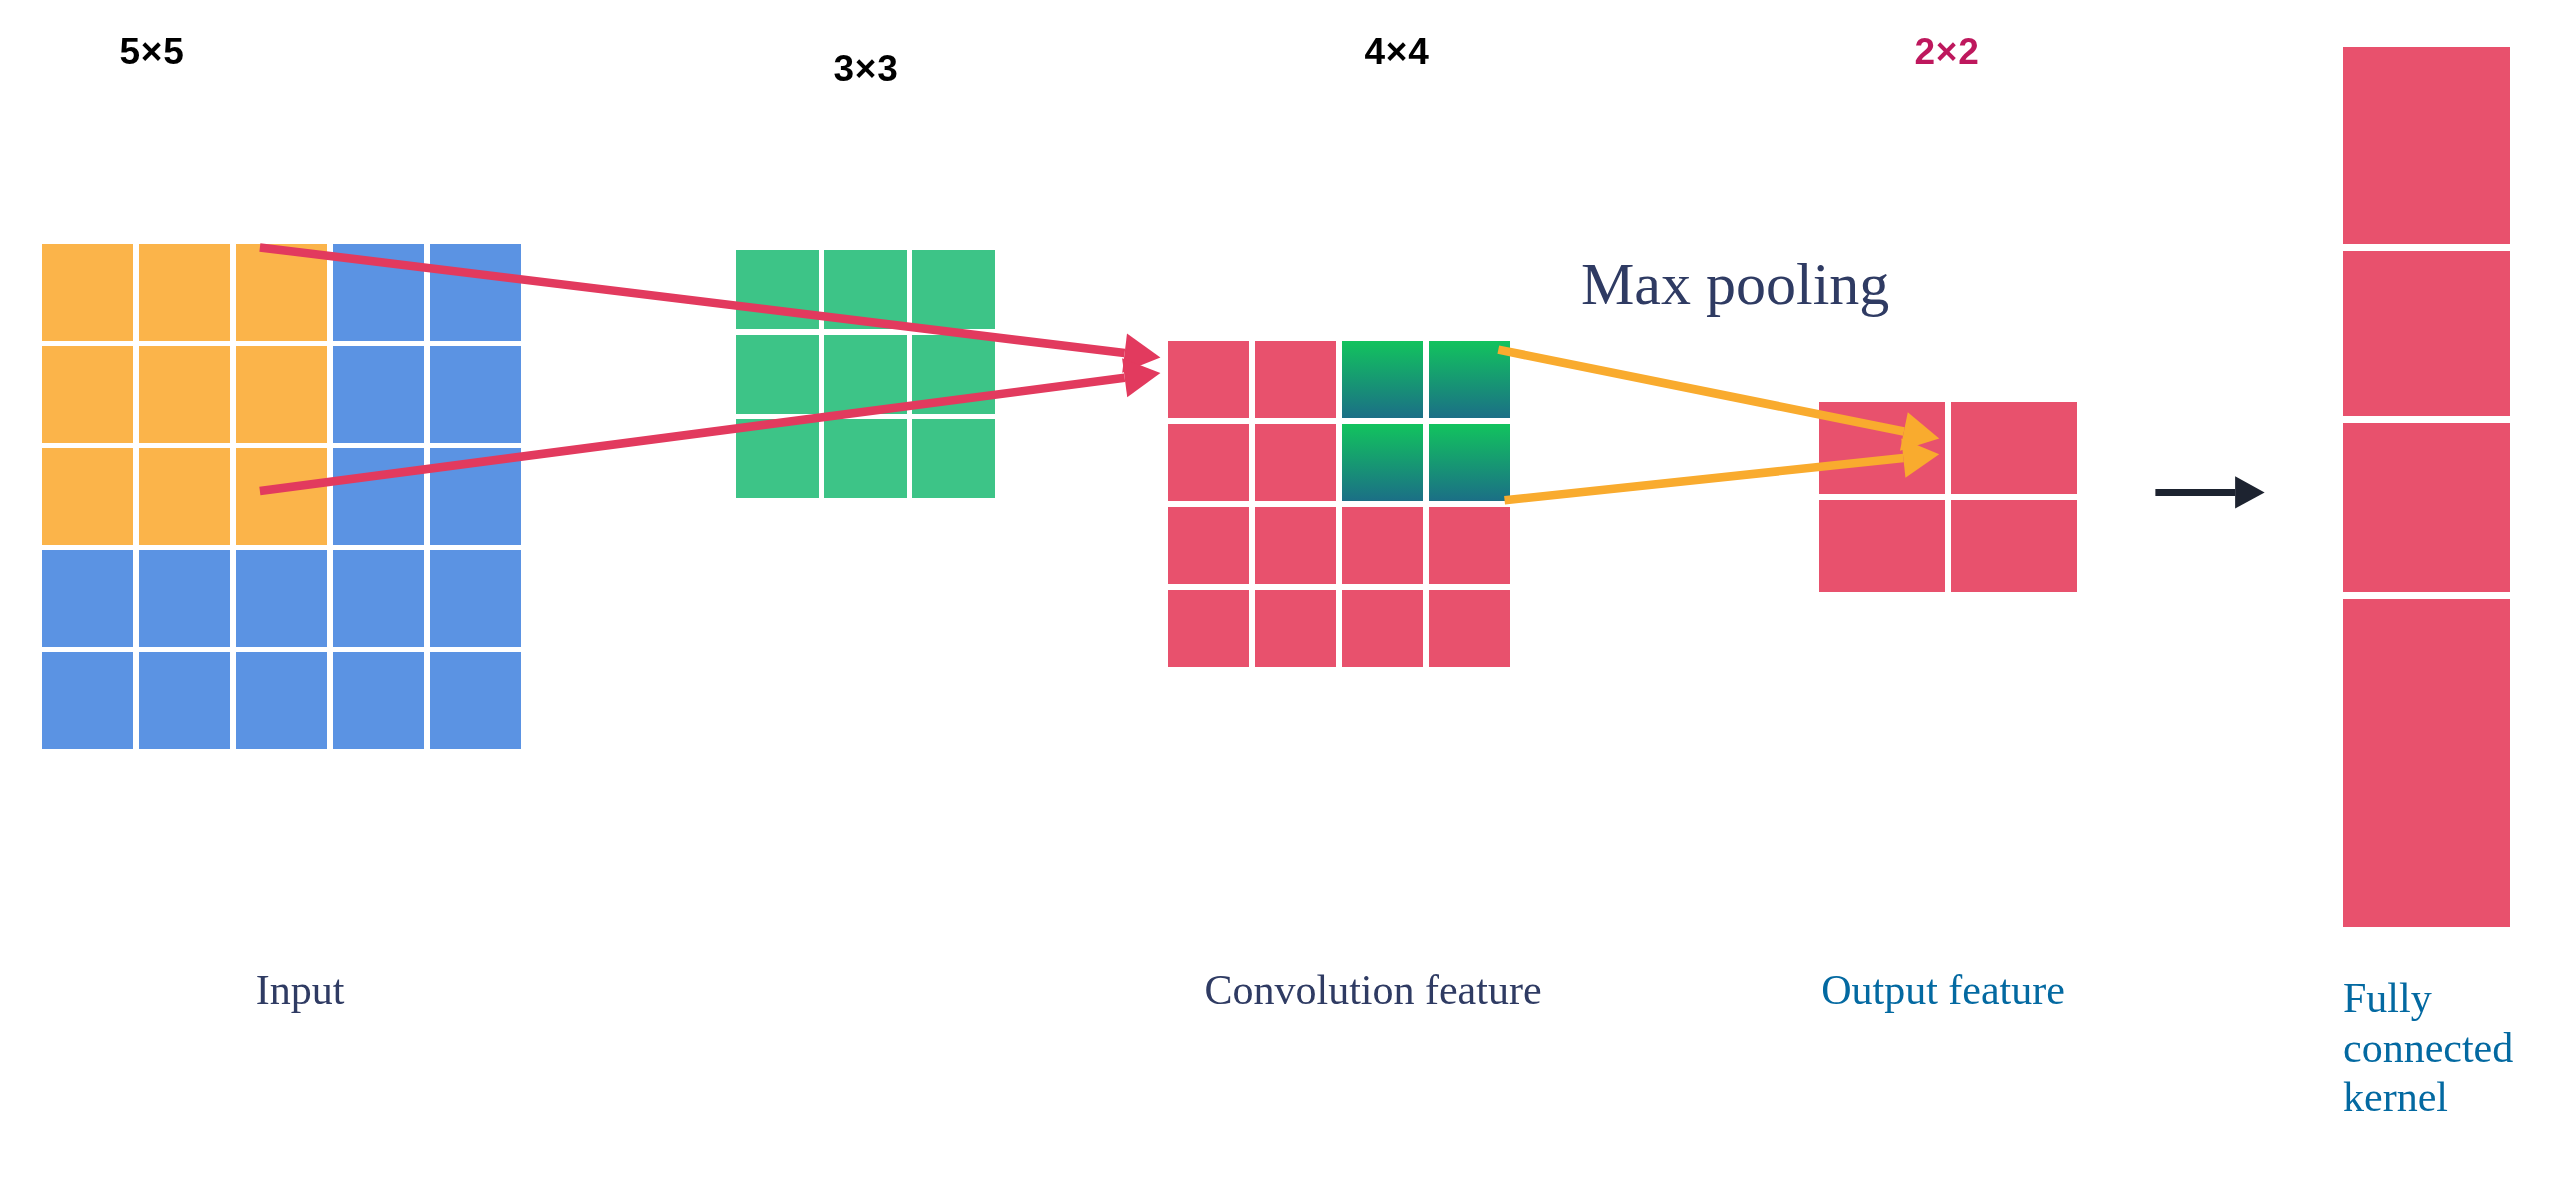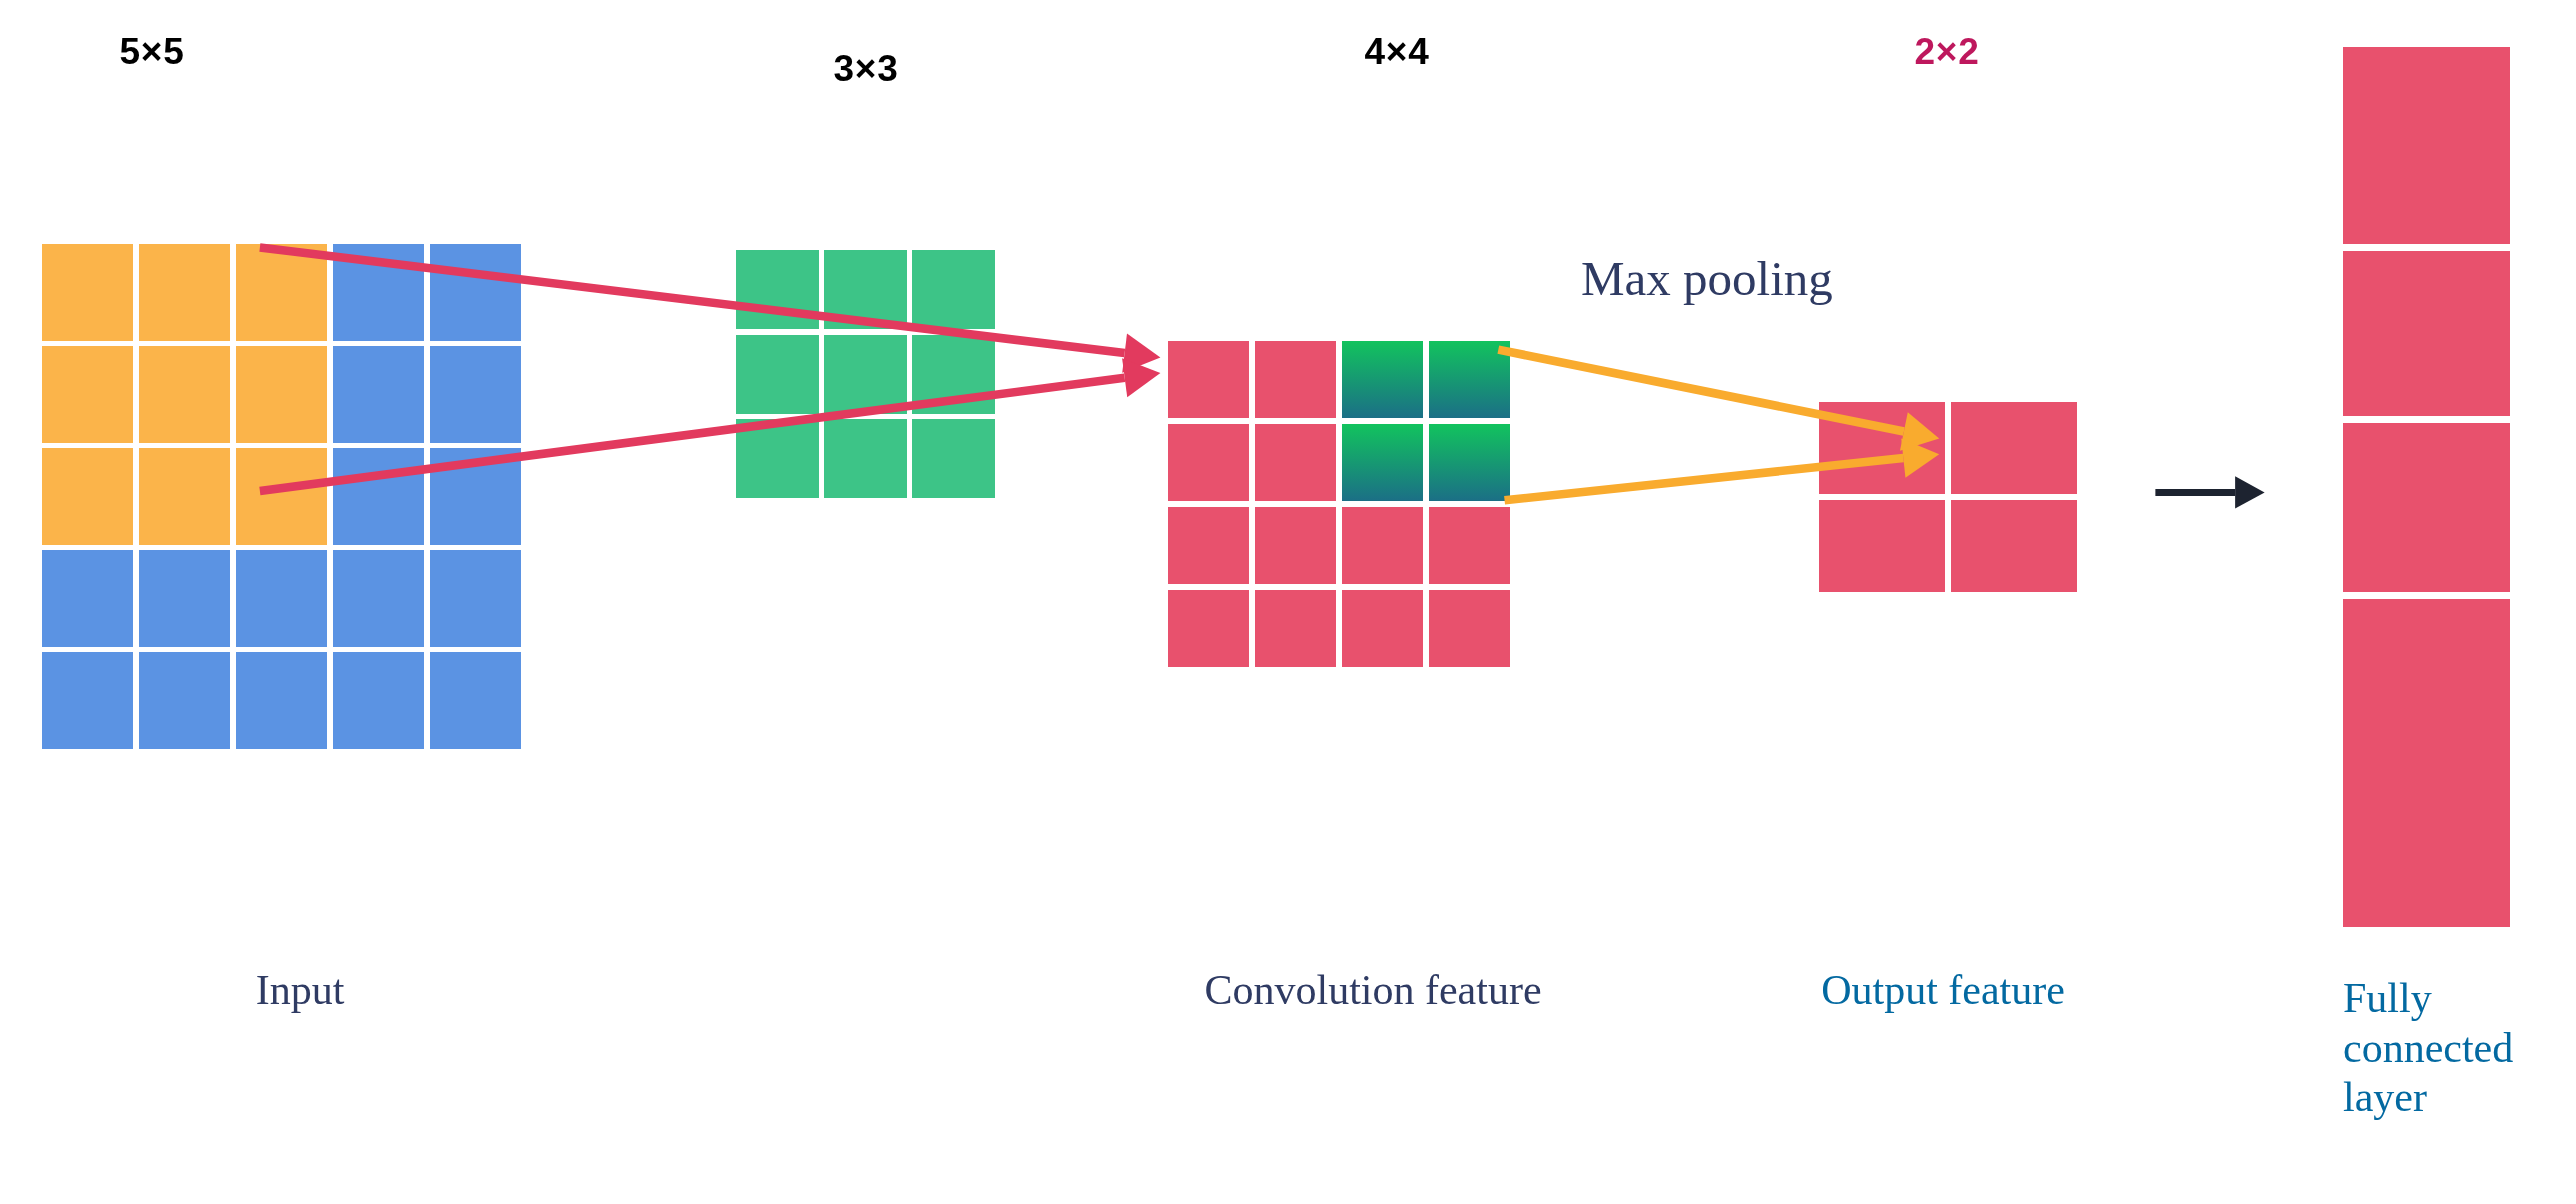--- a/index.html
+++ b/index.html
@@ -27,21 +27,21 @@
     font-size:42px;
     color:#2f3b63;
     white-space:nowrap;
   }
   .caption.centered{transform:translateX(-50%);}
   .caption.multiline{white-space:normal;line-height:1.18;}
 
   .annot{
     position:absolute;
     font-family:"Liberation Serif", serif;
-    font-size:49px;
+    font-size:60px;
     color:#2f3b63;
     white-space:nowrap;
   }
 
   
   .grid{position:absolute;display:grid;background:#ffffff;}
   .cell{width:100%;height:100%;}
 
   .svg-layer{position:absolute;left:0;top:0;width:2576px;height:1205px;
              pointer-events:none;}
@@ -150,17 +150,17 @@
 
   <div class="annot" style="left: 1581px; top: 250px; color: rgb(47, 59, 99);">Max pooling</div>
 
   <div class="caption centered" style="left: 300px; top: 966px; color: rgb(47, 59, 99);">Input</div>
   <div class="caption centered" style="left: 1373px; top: 966px; color: rgb(47, 59, 99);">Convolution feature</div>
   <div class="caption centered" style="left: 1943px; top: 966px; color: #0369a1;">Output feature</div>
 
   <div class="caption multiline" id="fc-caption" style="left: 2343px; top: 974px; width: 226px; color: #0369a1;">
       <div>Fully</div>
       <div>connected</div>
-      <div>layer</div>
+      <div>kernel</div>
     </div>
 
 </div>
 
 
 </body></html>

